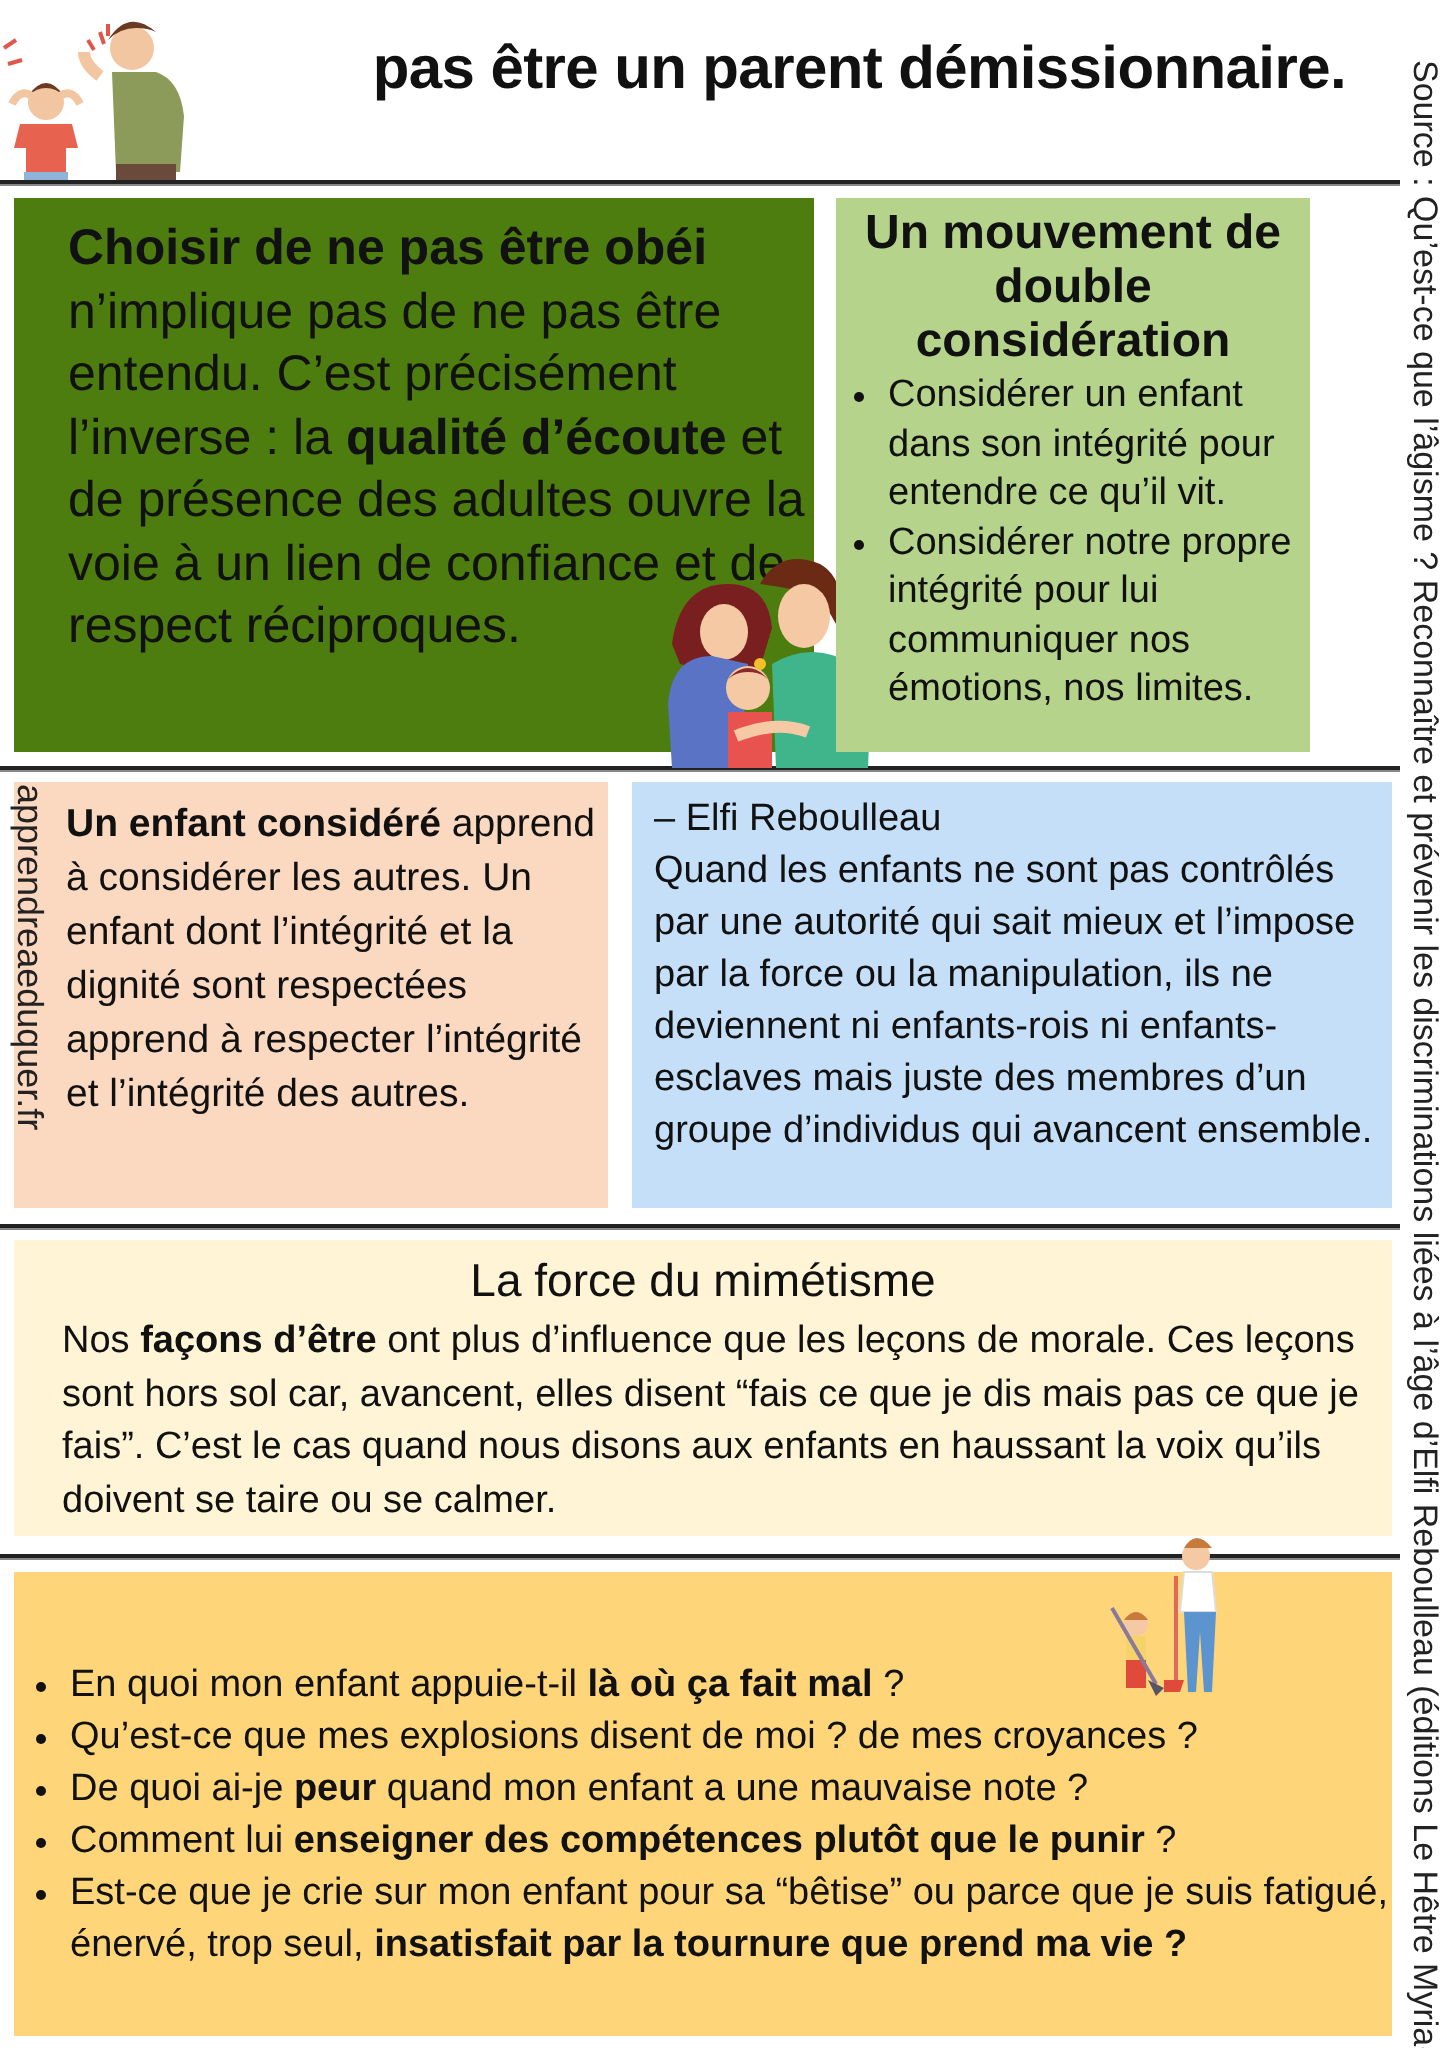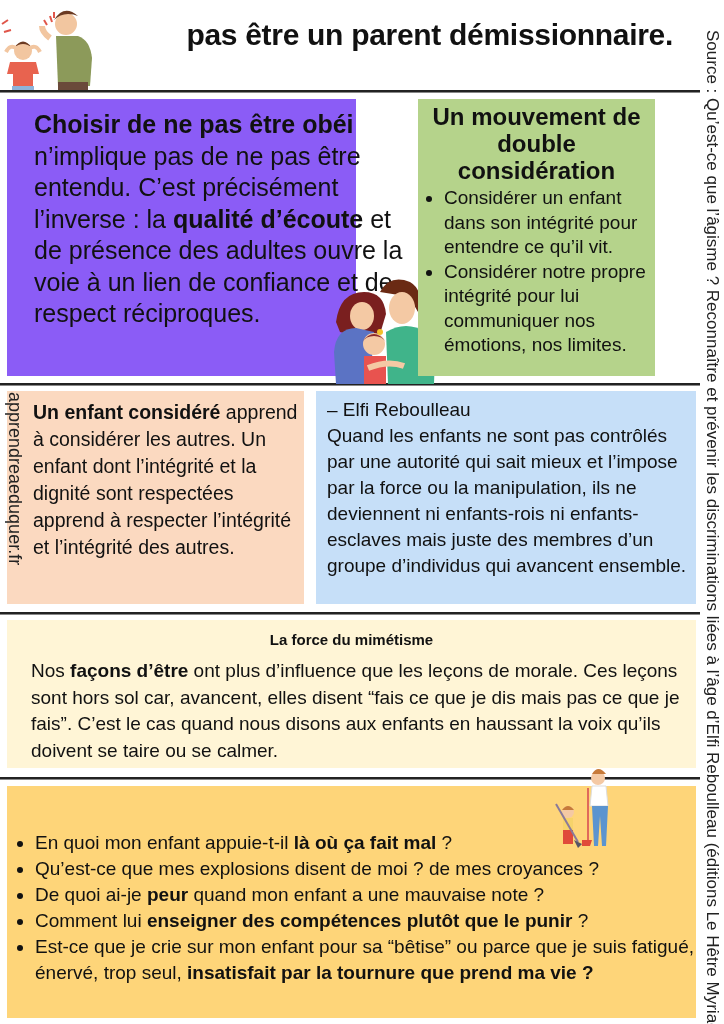--- a/index.html
+++ b/index.html
@@ -24,36 +24,36 @@
     writing-mode: vertical-rl; font-size: 17px; line-height: 20px; white-space: nowrap;
     color: #222;
   }
   .vert-left {
     position: absolute; left: 4px; top: 392px; width: 24px; height: 210px;
   }
   .vert-left span {
     writing-mode: vertical-rl; font-size: 18px; line-height: 22px; white-space: nowrap; color: #222;
   }
   
-  .b1 { left: 7px; top: 99px; width: 349px; height: 277px; background: #8b5cf6; }
+  .b1 { left: 7px; top: 99px; width: 400px; height: 277px; background: #4d7c0f; }
   .b1 .txt { position: absolute; left: 27px; top: 10px; width: 370px; font-size: 25px; line-height: 31.5px; }
   
   .b2 { left: 418px; top: 99px; width: 237px; height: 277px; background: #b5d38b; }
   .b2 .h { text-align: center; font-weight: bold; font-size: 24px; line-height: 27px; margin-top: 4px; }
   .b2 ul { margin: 2px 0 17px 0; padding: 0 0 0 26px; font-size: 19px; line-height: 24.5px; }
   .b2 li { margin: 0; }
   
   .b3 { left: 7px; top: 391px; width: 297px; height: 213px; background: #fbd9c0; }
   .b3 .txt { position: absolute; left: 26px; top: 8px; width: 268px; font-size: 19.5px; line-height: 27px; }
   
   .b4 { left: 316px; top: 391px; width: 380px; height: 213px; background: #c6dff8; }
   .b4 .txt { position: absolute; left: 11px; top: 6px; width: 366px; font-size: 19px; line-height: 26px; }
   
   .b5 { left: 7px; top: 620px; width: 689px; height: 148px; background: #fff5d6; }
-  .b5 .h { text-align: center; font-weight: bold; font-size: 15px; line-height: 28px; margin-top: 6px; }
+  .b5 .h { text-align: center; font-weight: normal; font-size: 23px; line-height: 28px; margin-top: 6px; }
   .b5 .txt { position: absolute; left: 24px; top: 38px; width: 665px; font-size: 19px; line-height: 26.5px; }
   
   .b6 { left: 7px; top: 786px; width: 689px; height: 232px; background: #fed579; }
   .b6 .h { position: absolute; left: 27px; top: 8px; font-weight: bold; font-size: 23px; line-height: 30px; }
   .b6 ul { position: absolute; left: 0; top: 44px; width: 680px; margin: 0; padding: 0 0 0 28px; font-size: 19px; line-height: 26px; }
   .b6 li { margin: 0; }
   .illus { position: absolute; }
 </style>
 </head>
 <body>

